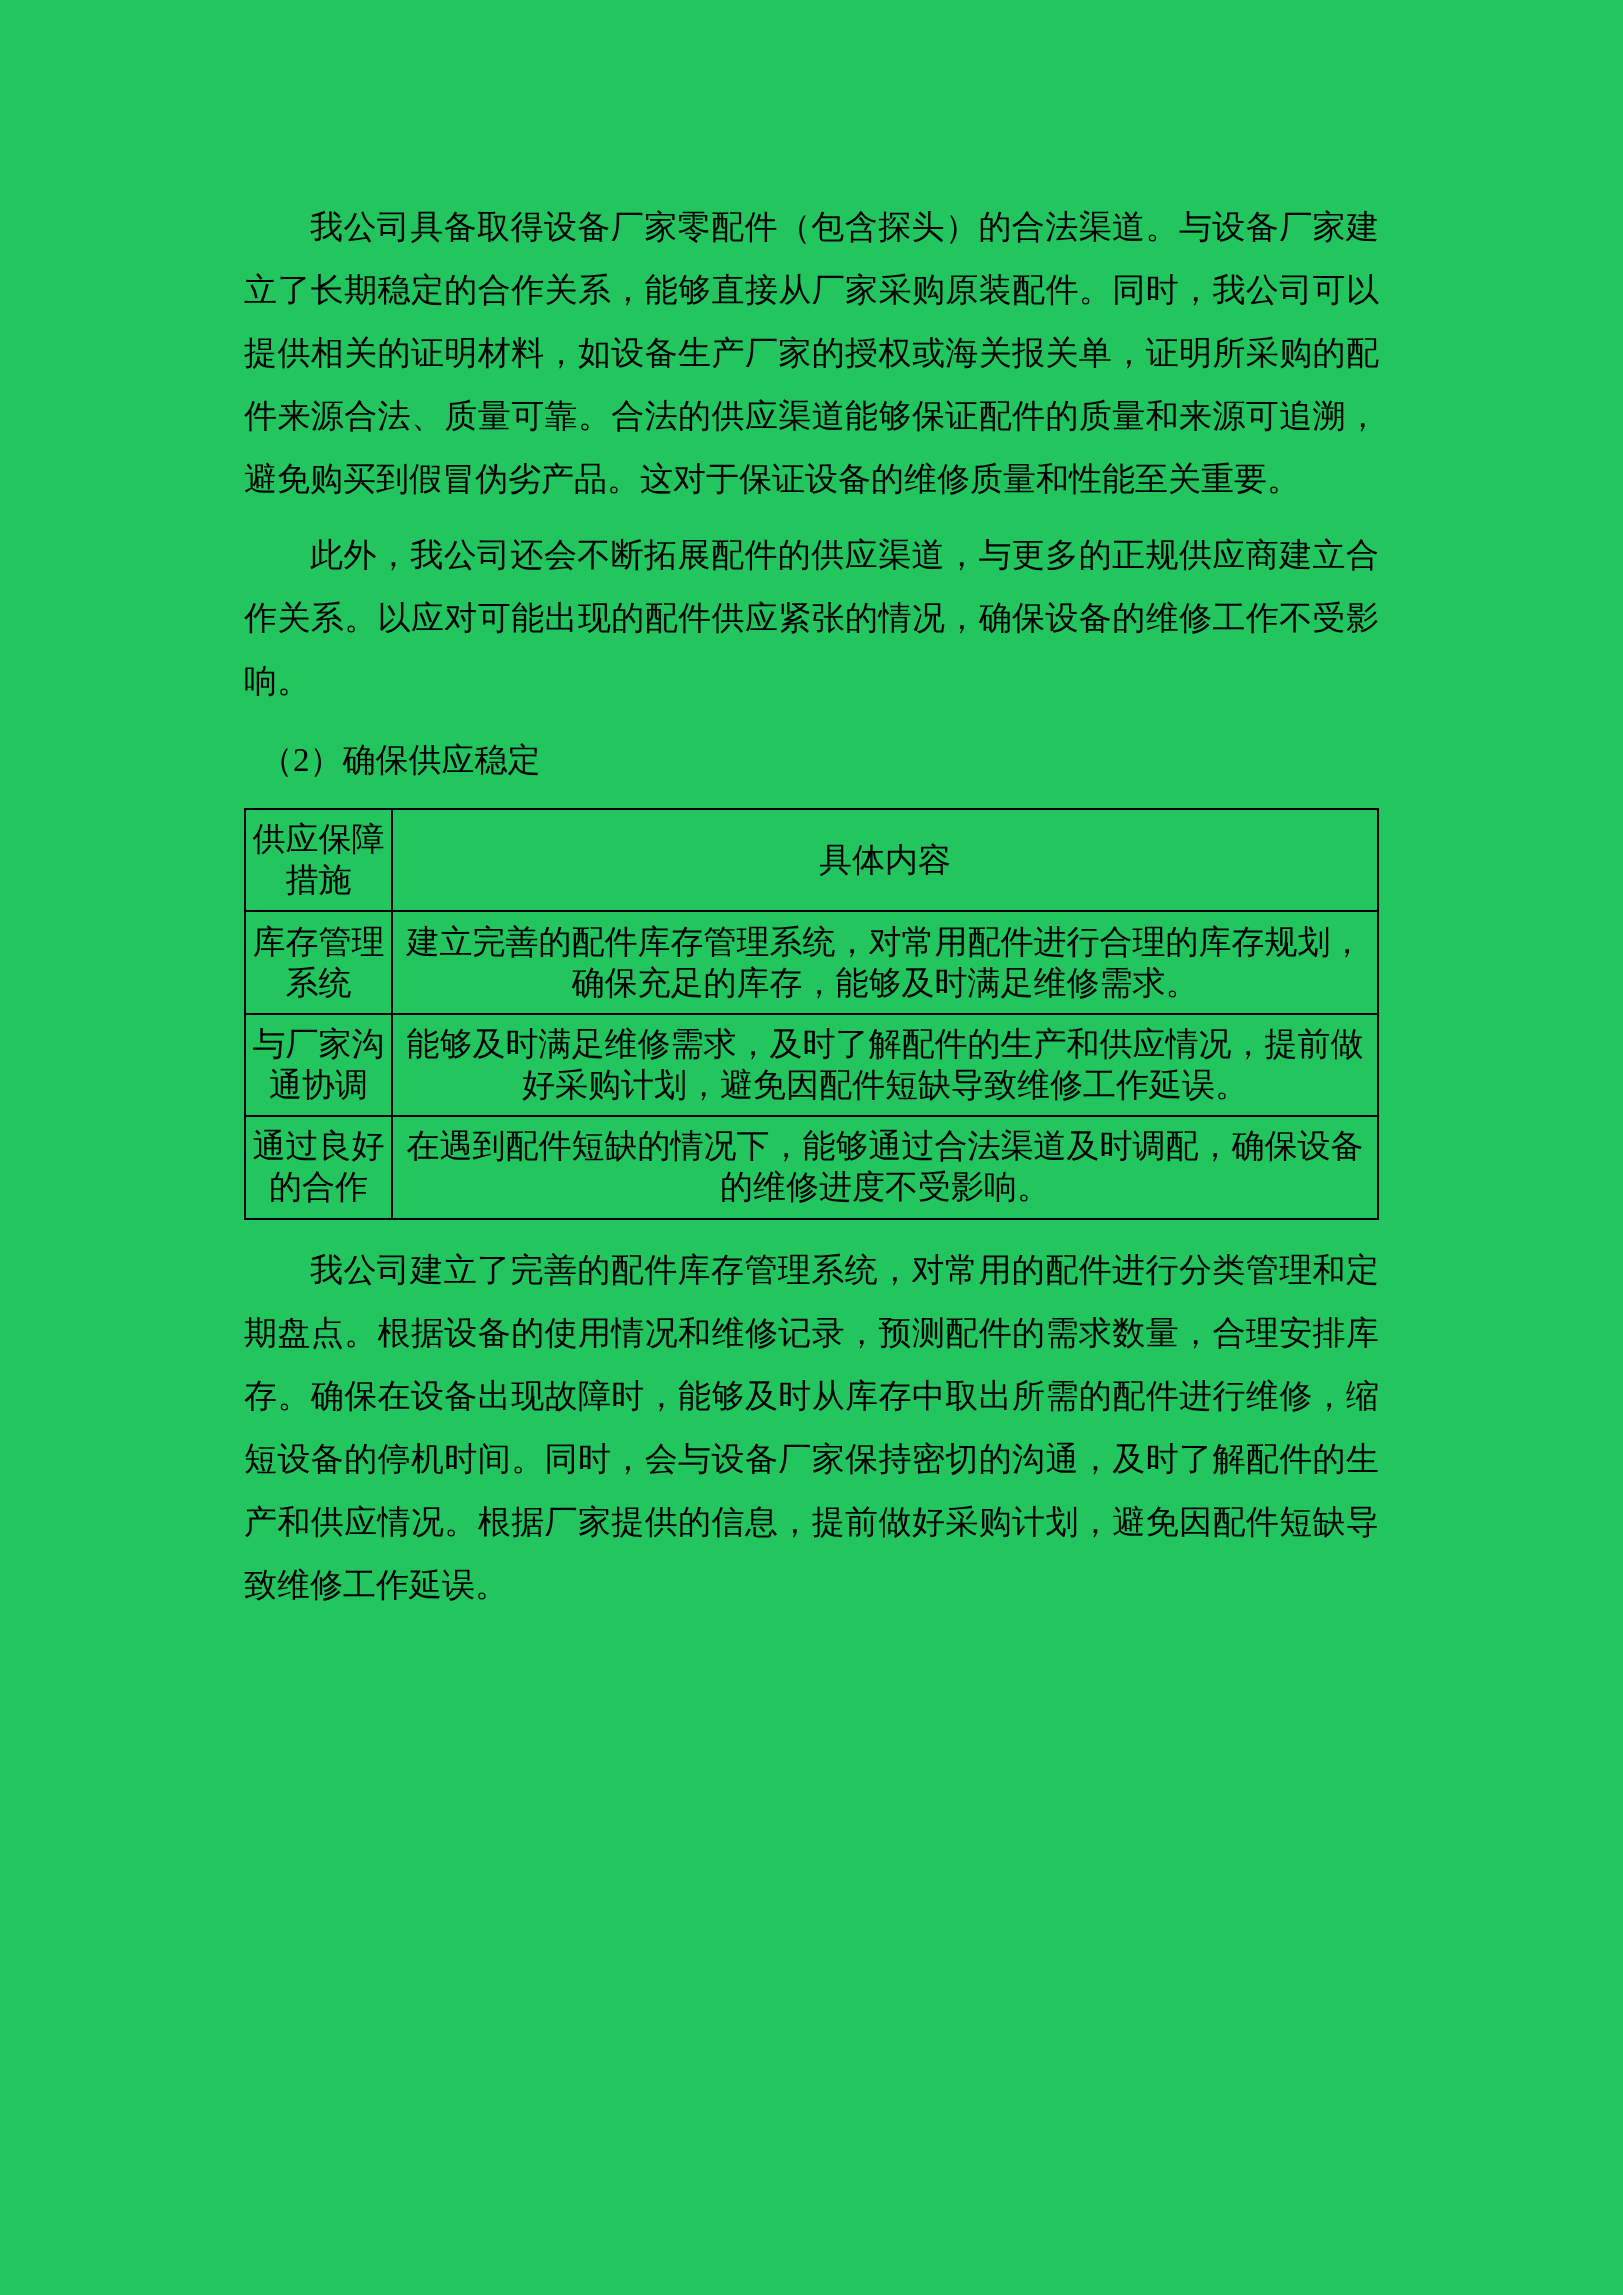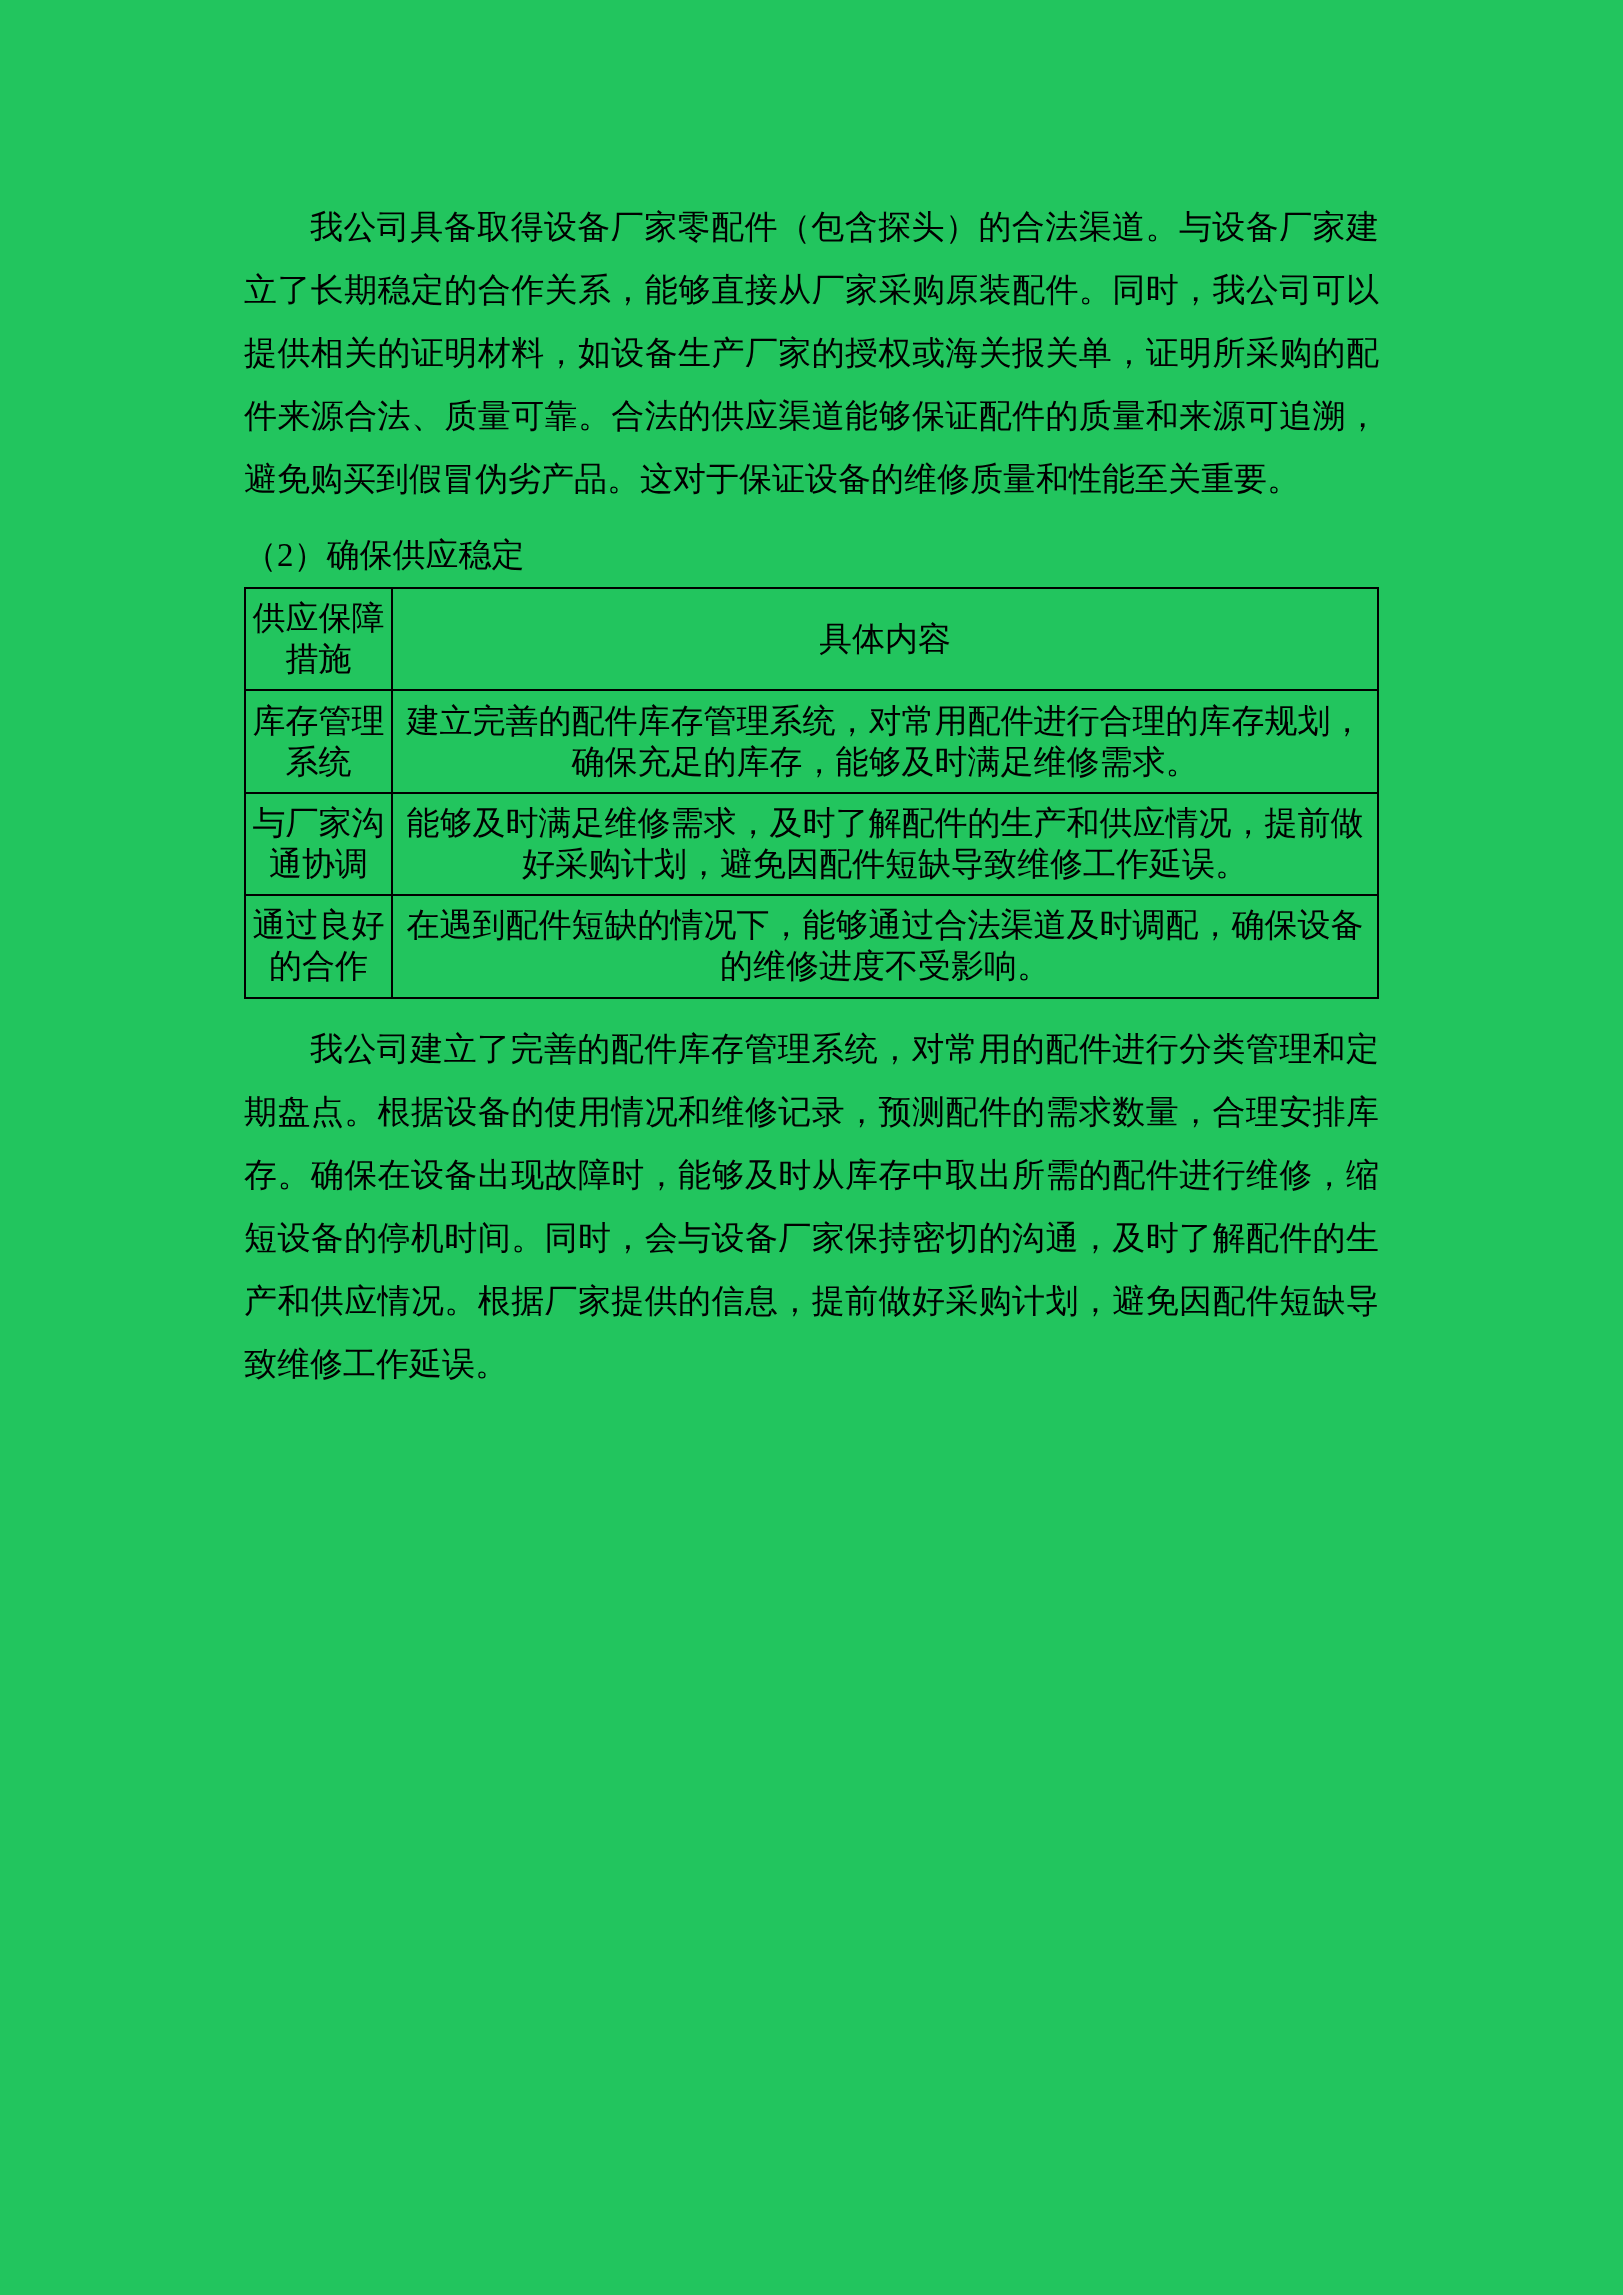--- a/index.html
+++ b/index.html
@@ -24,21 +24,21 @@
   }
   .para {
     margin: 0 0 13px 0;
     font-size: 33px;
     line-height: 63px;
     text-align: justify;
     text-indent: 2em;
     word-break: break-all;
   }
   .heading {
-    margin: 0;
+    margin: 16px;
     font-size: 33px;
     line-height: 63px;
     text-align: left;
     text-indent: 0;
   }
   table.supply {
     width: 100%;
     border-collapse: collapse;
     table-layout: fixed;
     margin: 0 0 19.6px 0;
@@ -59,20 +59,21 @@
   col.c-measure { width: 147px; }
   .para.after-table { margin-top: 18.3px; }
 </style>
 </head>
 <body>
 
 <div class="page">
   <div class="content">
 
     <p class="para">我公司具备取得设备厂家零配件（包含探头）的合法渠道。与设备厂家建立了长期稳定的合作关系，能够直接从厂家采购原装配件。同时，我公司可以提供相关的证明材料，如设备生产厂家的授权或海关报关单，证明所采购的配件来源合法、质量可靠。合法的供应渠道能够保证配件的质量和来源可追溯，避免购买到假冒伪劣产品。这对于保证设备的维修质量和性能至关重要。</p>
+    <p class="para">此外，我公司还会不断拓展配件的供应渠道，与更多的正规供应商建立合作关系。以应对可能出现的配件供应紧张的情况，确保设备的维修工作不受影响。</p>
 
     <p class="heading">（2）确保供应稳定</p>
 
     <table class="supply">
       <colgroup>
         <col class="c-measure">
         <col class="c-content">
       </colgroup>
       <tbody>
         <tr>

